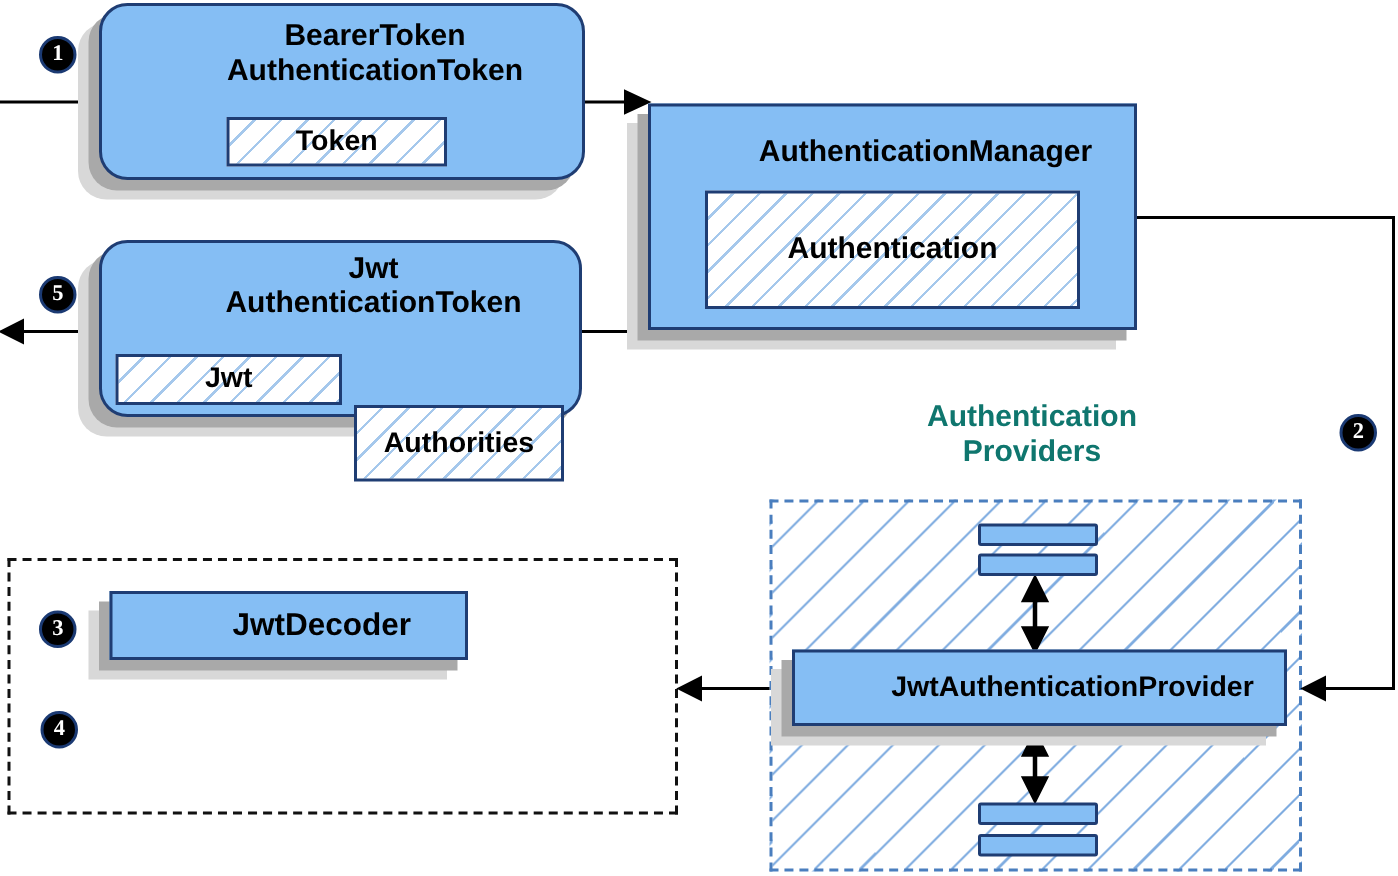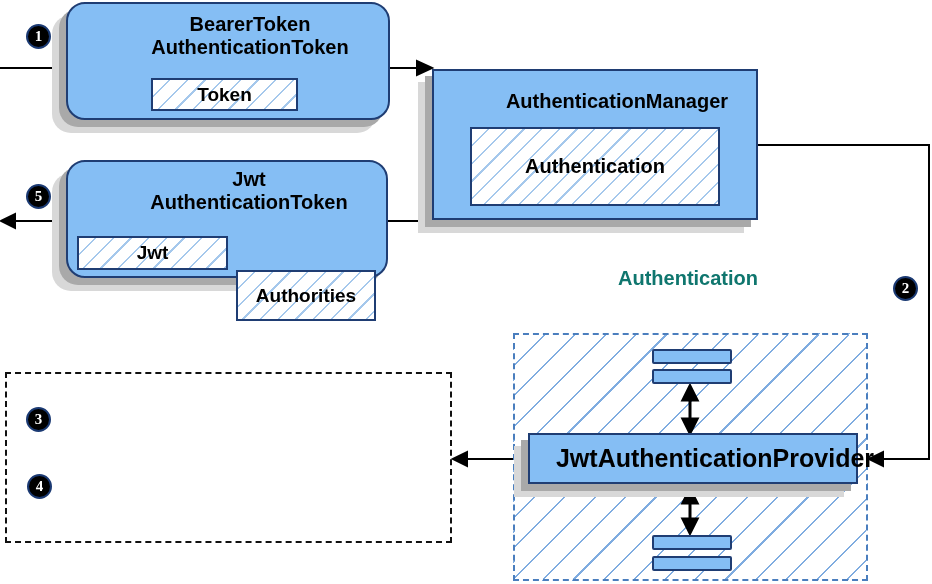--- a/index.html
+++ b/index.html
@@ -133,29 +133,31 @@
 
   <div class="node rounded shadowed" style="left:66px;top:160px;width:322px;height:118px;padding-top:6px;">
     <div class="title">Jwt</div>
     <div class="title">AuthenticationToken</div>
   </div>
   <div class="chip" style="left:77px;top:236px;width:151px;height:34px;">Jwt</div>
   <div class="chip" style="left:236px;top:236px;width:140px;height:51px;margin-top:34px;">Authorities</div>
 
   <div class="free-label" style="left:588px;top:267px;width:200px;">
     <div>Authentication</div>
+    <div>Providers</div>
   </div>
 
   <div class="bar" style="left:652px;top:349px;"></div>
   <div class="bar" style="left:652px;top:369px;"></div>
   <div class="bar" style="left:652px;top:535px;"></div>
   <div class="bar" style="left:652px;top:556px;"></div>
 
-  <div class="node shadowed center-label" style="left:528px;top:433px;width:330px;height:51px;font-size:25px;">JwtAuthenticationProvider</div>
+  <div class="node shadowed center-label" style="left:528px;top:433px;width:330px;height:51px;font-size:19px;">JwtAuthenticationProvider</div>
 
+  <div class="node shadowed center-label" style="left:73px;top:394px;width:239px;height:46px;font-size:21px;">JwtDecoder</div>
 
 
   <div class="badge" style="left:26px;top:24px;">1</div>
   <div class="badge" style="left:893px;top:276px;">2</div>
   <div class="badge" style="left:26px;top:407px;">3</div>
   <div class="badge" style="left:27px;top:474px;">4</div>
   <div class="badge" style="left:26px;top:184px;">5</div>
 
 </div>
 

